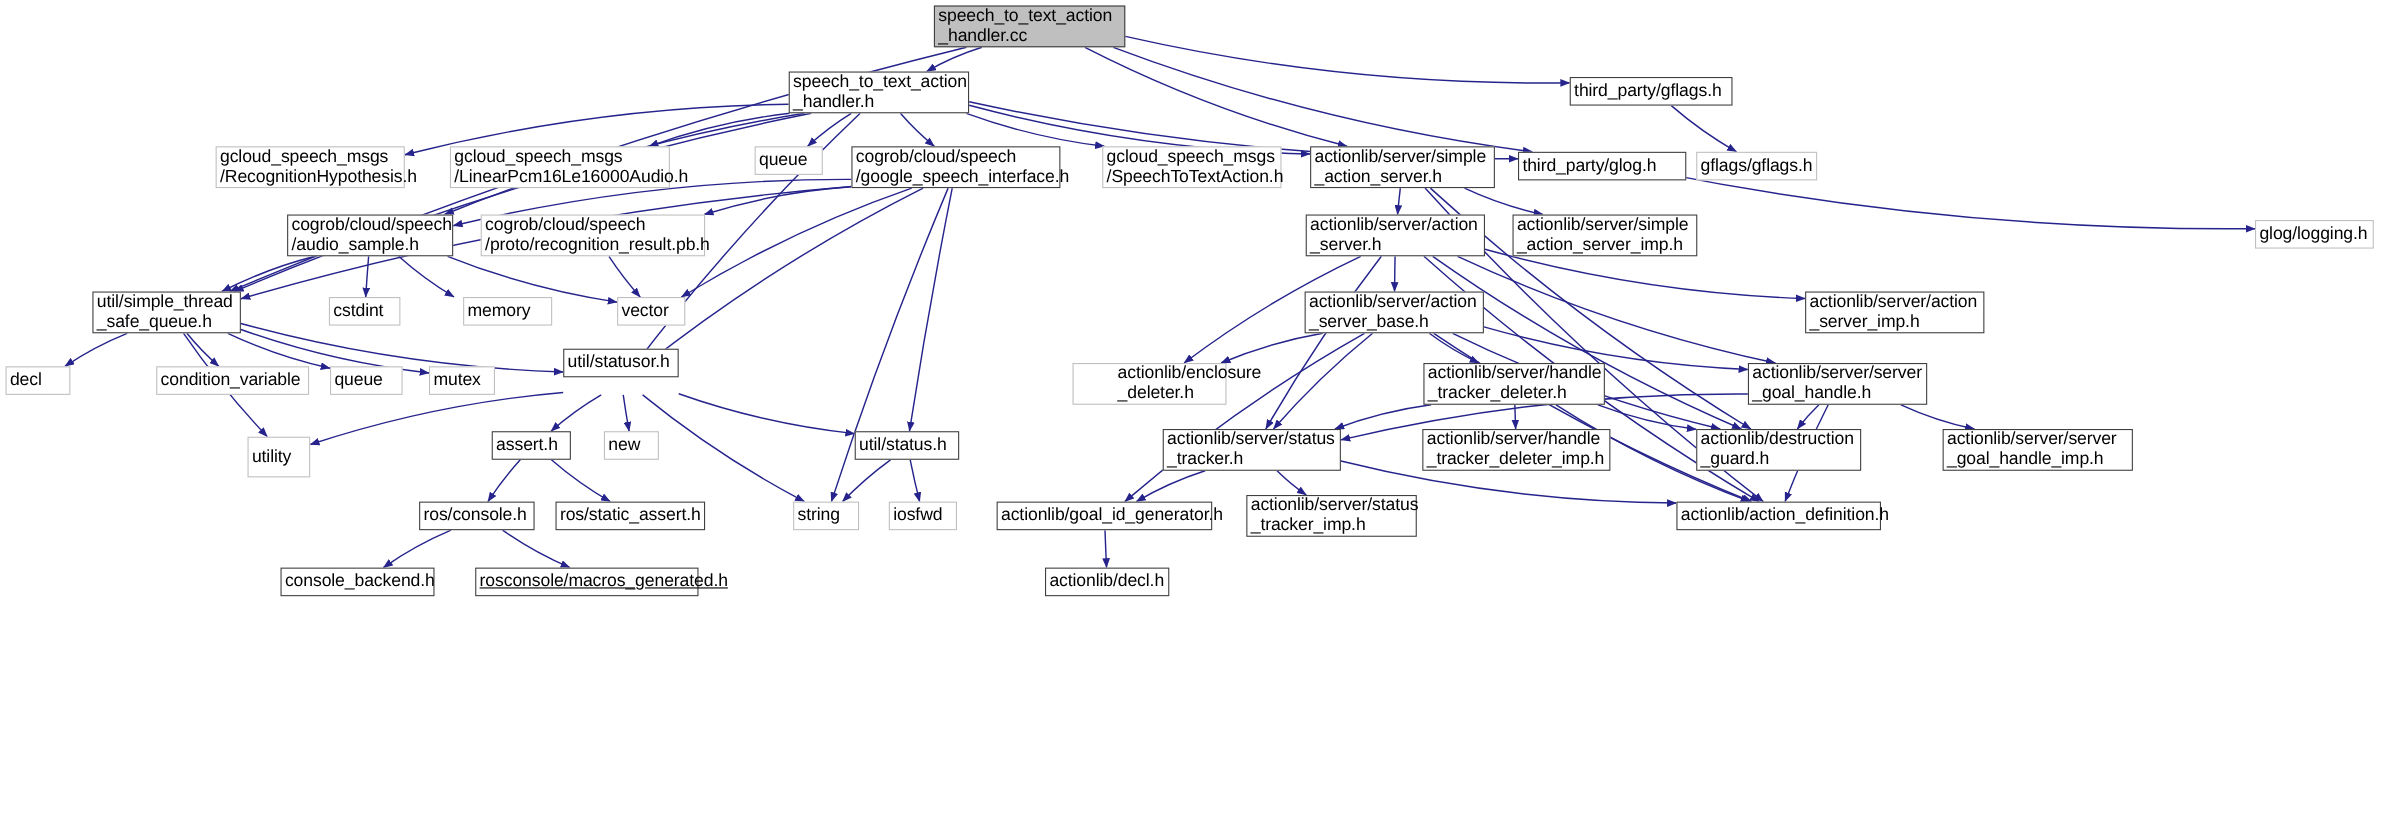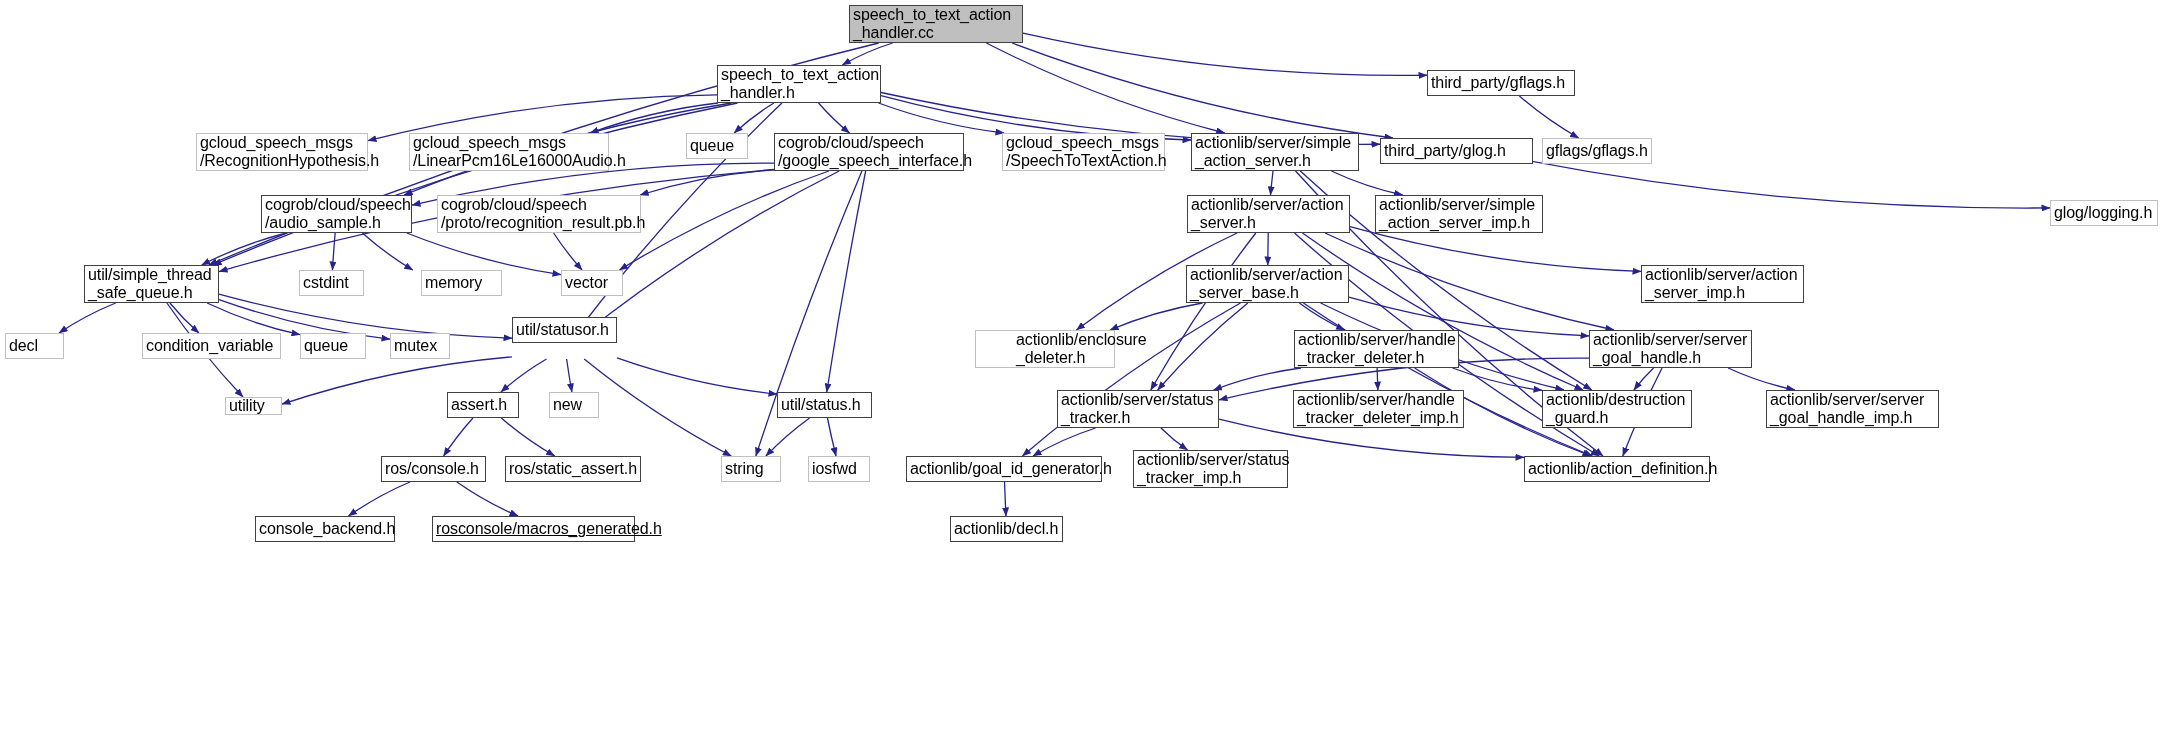--- a/index.html
+++ b/index.html
@@ -181,21 +181,21 @@
       <div class="node " style="left: 142px; top: 333px; width: 139px; height: 26px;"><span class="lbl">condition_variable</span></div>
       <div class="node " style="left: 300px; top: 333px; width: 66px; height: 26px;"><span class="lbl">queue</span></div>
       <div class="node " style="left: 390px; top: 333px; width: 60px; height: 26px;"><span class="lbl">mutex</span></div>
       <div class="node strong" style="left: 512px; top: 317px; width: 105px; height: 26px;"><span class="lbl">util/statusor.h</span></div>
       <div class="node " style="left: 975px; top: 330px; width: 140px; height: 38px; padding-left: 40px;"><span class="lbl">actionlib/enclosure
 _deleter.h</span></div>
       <div class="node strong" style="left: 1294px; top: 330px; width: 165px; height: 38px;"><span class="lbl">actionlib/server/handle
 _tracker_deleter.h</span></div>
       <div class="node strong" style="left: 1589px; top: 330px; width: 163px; height: 38px;"><span class="lbl">actionlib/server/server
 _goal_handle.h</span></div>
-      <div class="node " style="left: 225px; top: 397px; width: 57px; height: 18px;"><span class="lbl">utility</span></div>
+      <div class="node " style="left: 225px; top: 397px; width: 57px; height: 37px;"><span class="lbl">utility</span></div>
       <div class="node strong" style="left: 447px; top: 392px; width: 72px; height: 26px;"><span class="lbl">assert.h</span></div>
       <div class="node " style="left: 549px; top: 392px; width: 50px; height: 26px;"><span class="lbl">new</span></div>
       <div class="node strong" style="left: 777px; top: 392px; width: 95px; height: 26px;"><span class="lbl">util/status.h</span></div>
       <div class="node strong" style="left: 1057px; top: 390px; width: 162px; height: 38px;"><span class="lbl">actionlib/server/status
 _tracker.h</span></div>
       <div class="node strong" style="left: 1293px; top: 390px; width: 171px; height: 38px;"><span class="lbl">actionlib/server/handle
 _tracker_deleter_imp.h</span></div>
       <div class="node strong" style="left: 1542px; top: 390px; width: 150px; height: 38px;"><span class="lbl">actionlib/destruction
 _guard.h</span></div>
       <div class="node strong" style="left: 1766px; top: 390px; width: 173px; height: 38px;"><span class="lbl">actionlib/server/server

